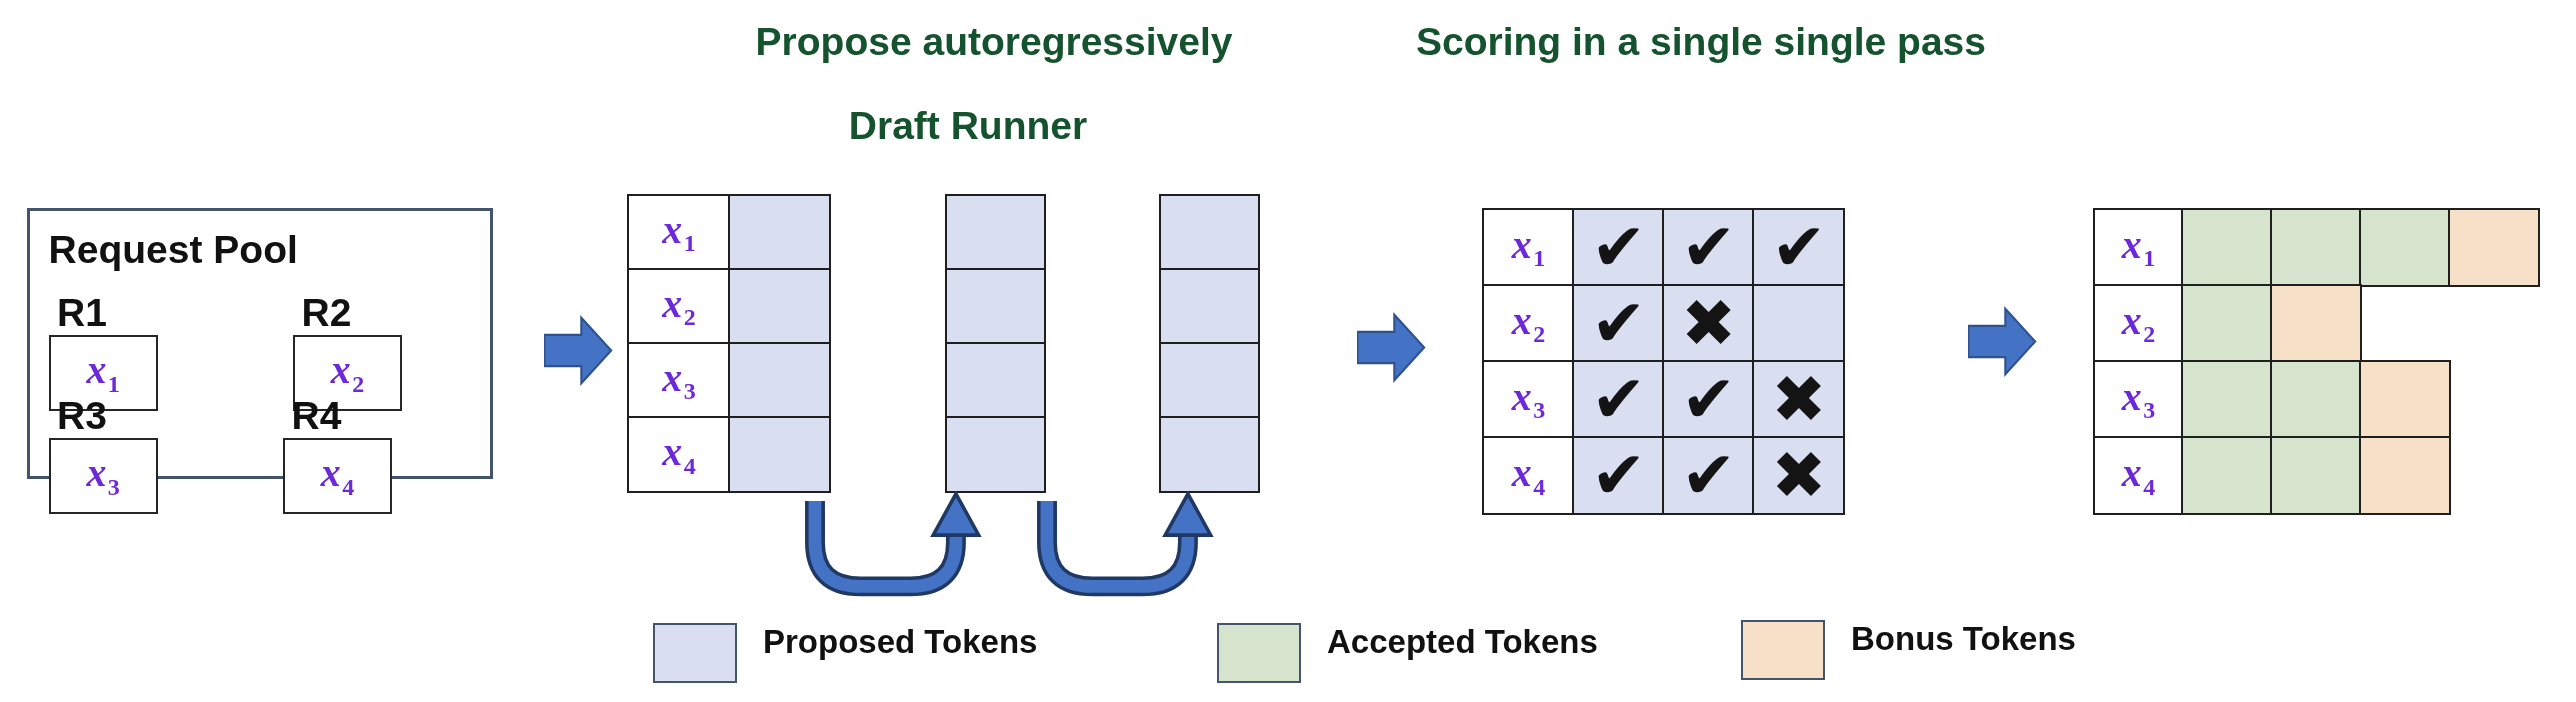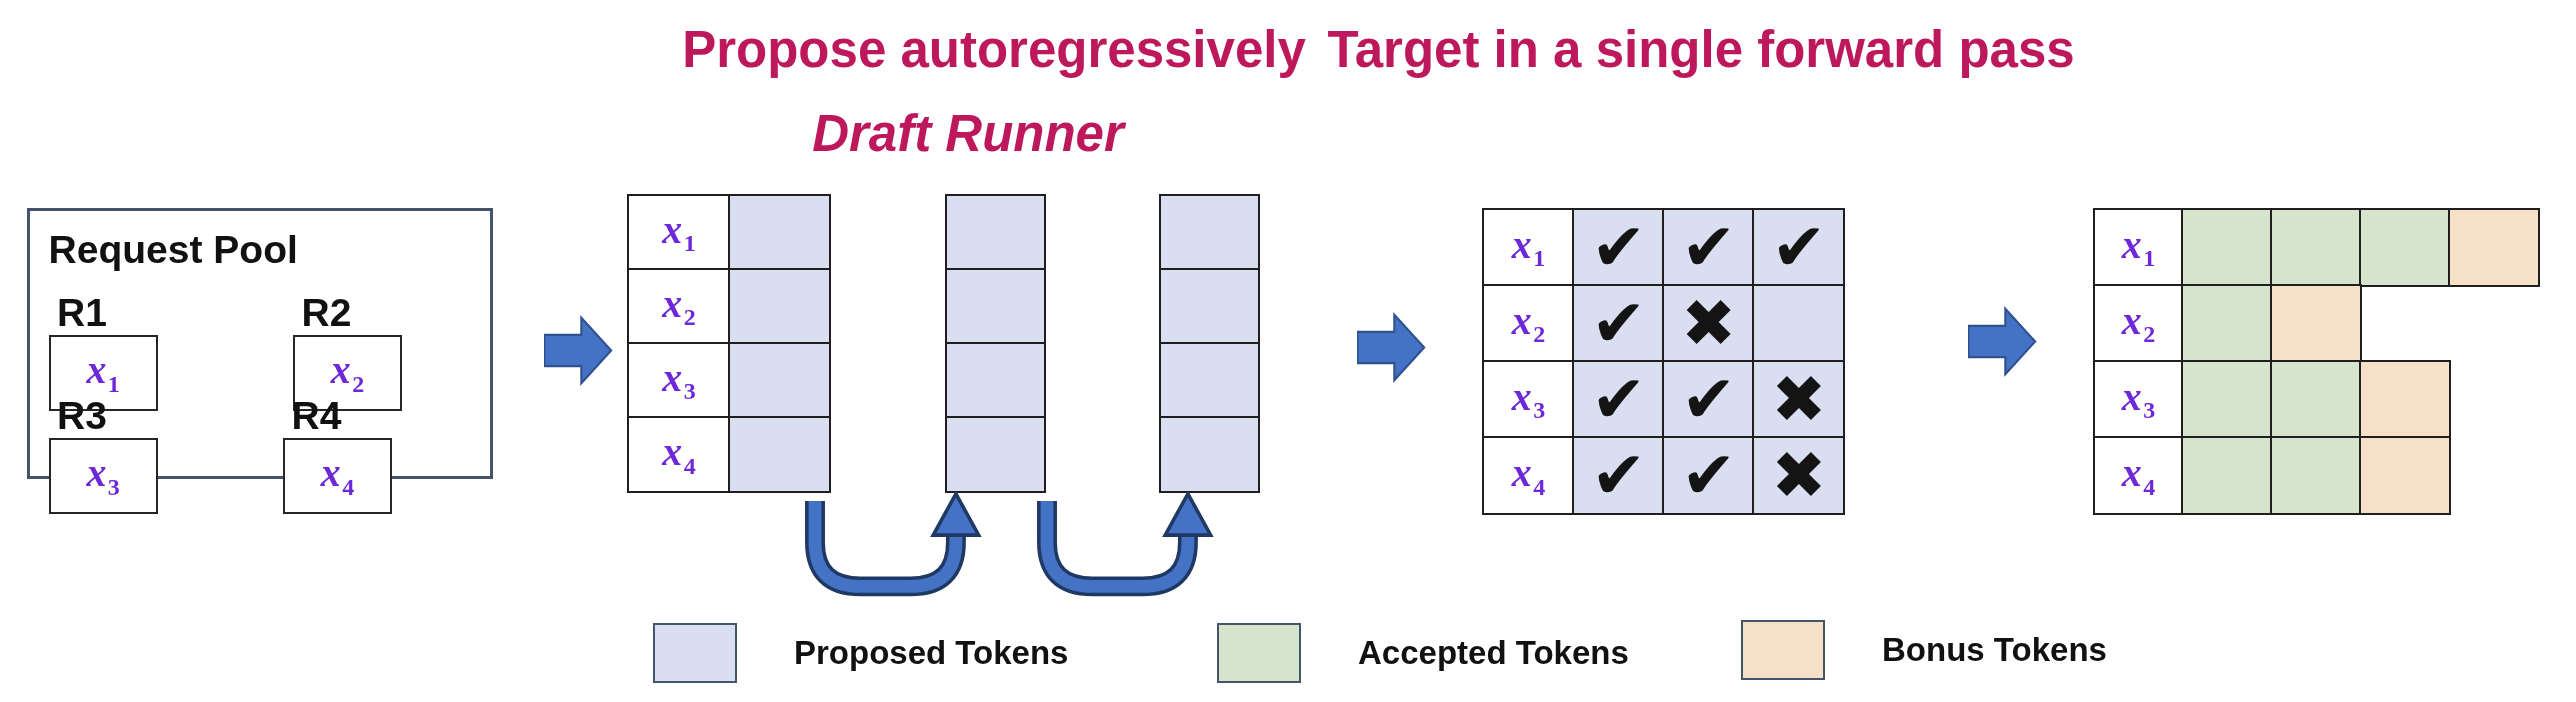--- a/index.html
+++ b/index.html
@@ -3,23 +3,23 @@
 <meta charset="utf-8">
 <style>
   html,body{margin:0;padding:0;}
   body{
     width:2576px;height:703px;position:relative;background:#ffffff;
     font-family:"Liberation Sans",sans-serif;overflow:hidden;color:#111;
   }
   .canvas{position:absolute;left:0;top:0;width:2576px;height:703px;}
 
   
-  .title{position:absolute;transform:translateX(-50%);font-size:51px;font-weight:600;white-space:nowrap;color:#be185d;}
+  .title{position:absolute;transform:translateX(-50%);font-size:39px;font-weight:600;white-space:nowrap;color:#14532d;}
   .t-propose{left:994px;top:20px;}
-  .t-draft{left:968px;top:104px;font-style:italic;}
+  .t-draft{left:968px;top:104px;}
   .t-scoring{left:1701px;top:20px;}
   .t-target{left:1653px;top:104px;}
   .t-accept{left:2335px;top:36px;}
 
   
   .pool{position:absolute;left:27px;top:208px;width:466px;height:271px;box-sizing:border-box;
         border:3.6px solid var(--pool-border,#44546a);background:#fff;}
   .pool-title{position:absolute;left:18.6px;top:17px;font-size:39px;font-weight:700;}
   .pool-item{position:absolute;display:flex;align-items:center;flex-direction:column;}
   .pool-item .r-label{width:92px;font-size:39px;font-weight:700;}
@@ -70,21 +70,21 @@
 
   
   .uarrow{position:absolute;width:178px;height:121px;}
   .u1{left:805px;top:491px;}.u2{left:1037px;top:491px;}
   .u-outer{fill:none;stroke:var(--curve-arrow-edge,#1f3864);stroke-width:28;stroke-linejoin:round;}
   .u-inner{fill:none;stroke:var(--curve-arrow-fill,#4472c4);stroke-width:18;stroke-linejoin:round;}
   .u-head{fill:var(--curve-arrow-fill,#4472c4);stroke:var(--curve-arrow-edge,#1f3864);stroke-width:5;}
 
   
   .legend{position:absolute;left:0;top:0;width:100%;height:100%;pointer-events:none;}
-  .legend-item{position:absolute;display:flex;align-items:center;gap:57px;}
+  .legend-item{position:absolute;display:flex;gap:26px;}
   .legend-swatch{width:84px;height:60px;box-sizing:border-box;border:2.9px solid var(--pool-border,#44546a);flex:none;}
   .legend-label{font-size:33px;font-weight:600;white-space:nowrap;}
   .l0{left:653px;top:623px;}.l1{left:1217px;top:623px;}.l2{left:1741px;top:620px;}
 </style>
 </head>
 <body>
 
 <div class="canvas">
 
   <section class="pool">
@@ -111,21 +111,21 @@
       <div class="pool-item p3">
         <span class="r-label">R4</span>
         <div class="token-box">
           <span class="tok-text"><i>x</i><sub>4</sub></span>
         </div>
       </div>
     </section>
 
   <div class="title t-propose">Propose autoregressively</div>
   <div class="title t-draft">Draft Runner</div>
-  <div class="title t-scoring">Target in a single forward pass</div>
+  <div class="title t-scoring">Scoring in a single single pass</div>
 
   <svg class="flow f1" viewBox="0 0 96 100">
     <polygon points="0,28 52,28 52,4 94,50 52,96 52,72 0,72"></polygon>
   </svg>
   <svg class="flow f2" viewBox="0 0 96 100">
     <polygon points="0,28 52,28 52,4 94,50 52,96 52,72 0,72"></polygon>
   </svg>
   <svg class="flow f3" viewBox="0 0 96 100">
     <polygon points="0,28 52,28 52,4 94,50 52,96 52,72 0,72"></polygon>
   </svg>

